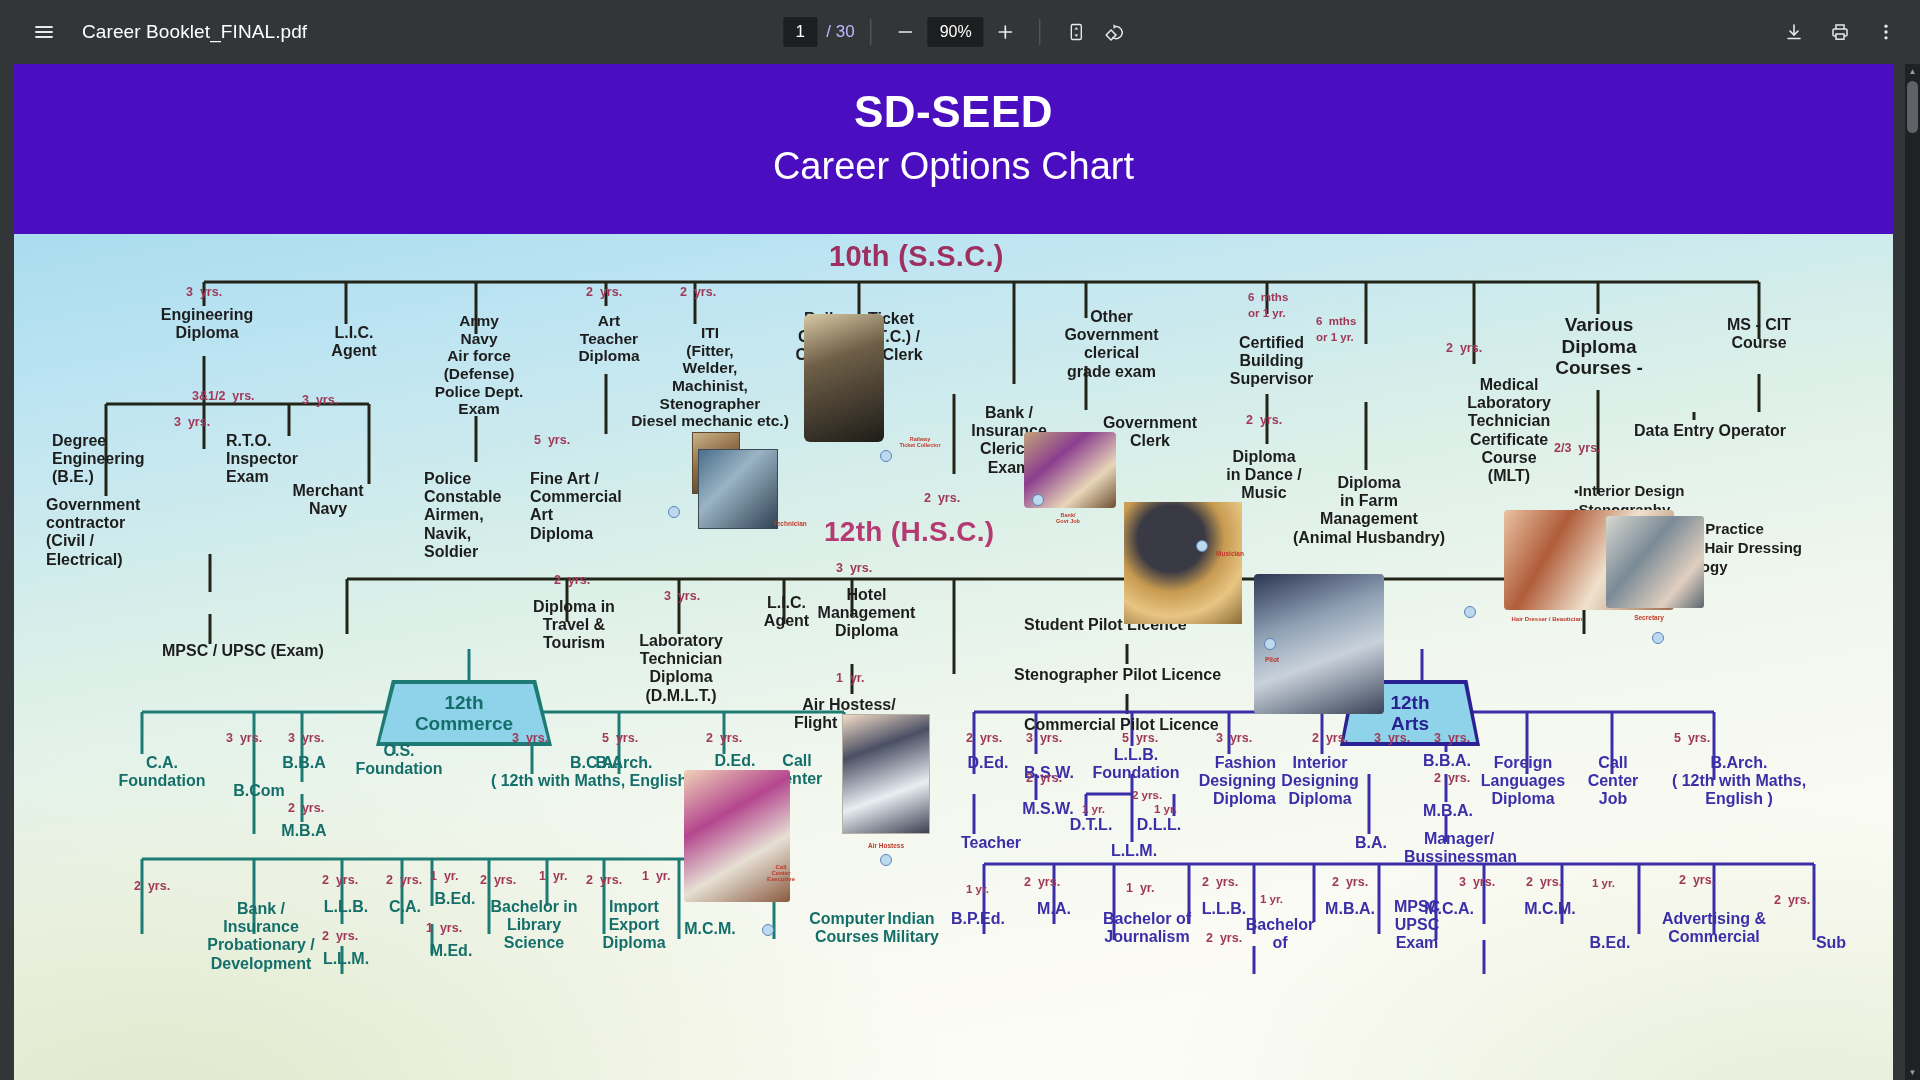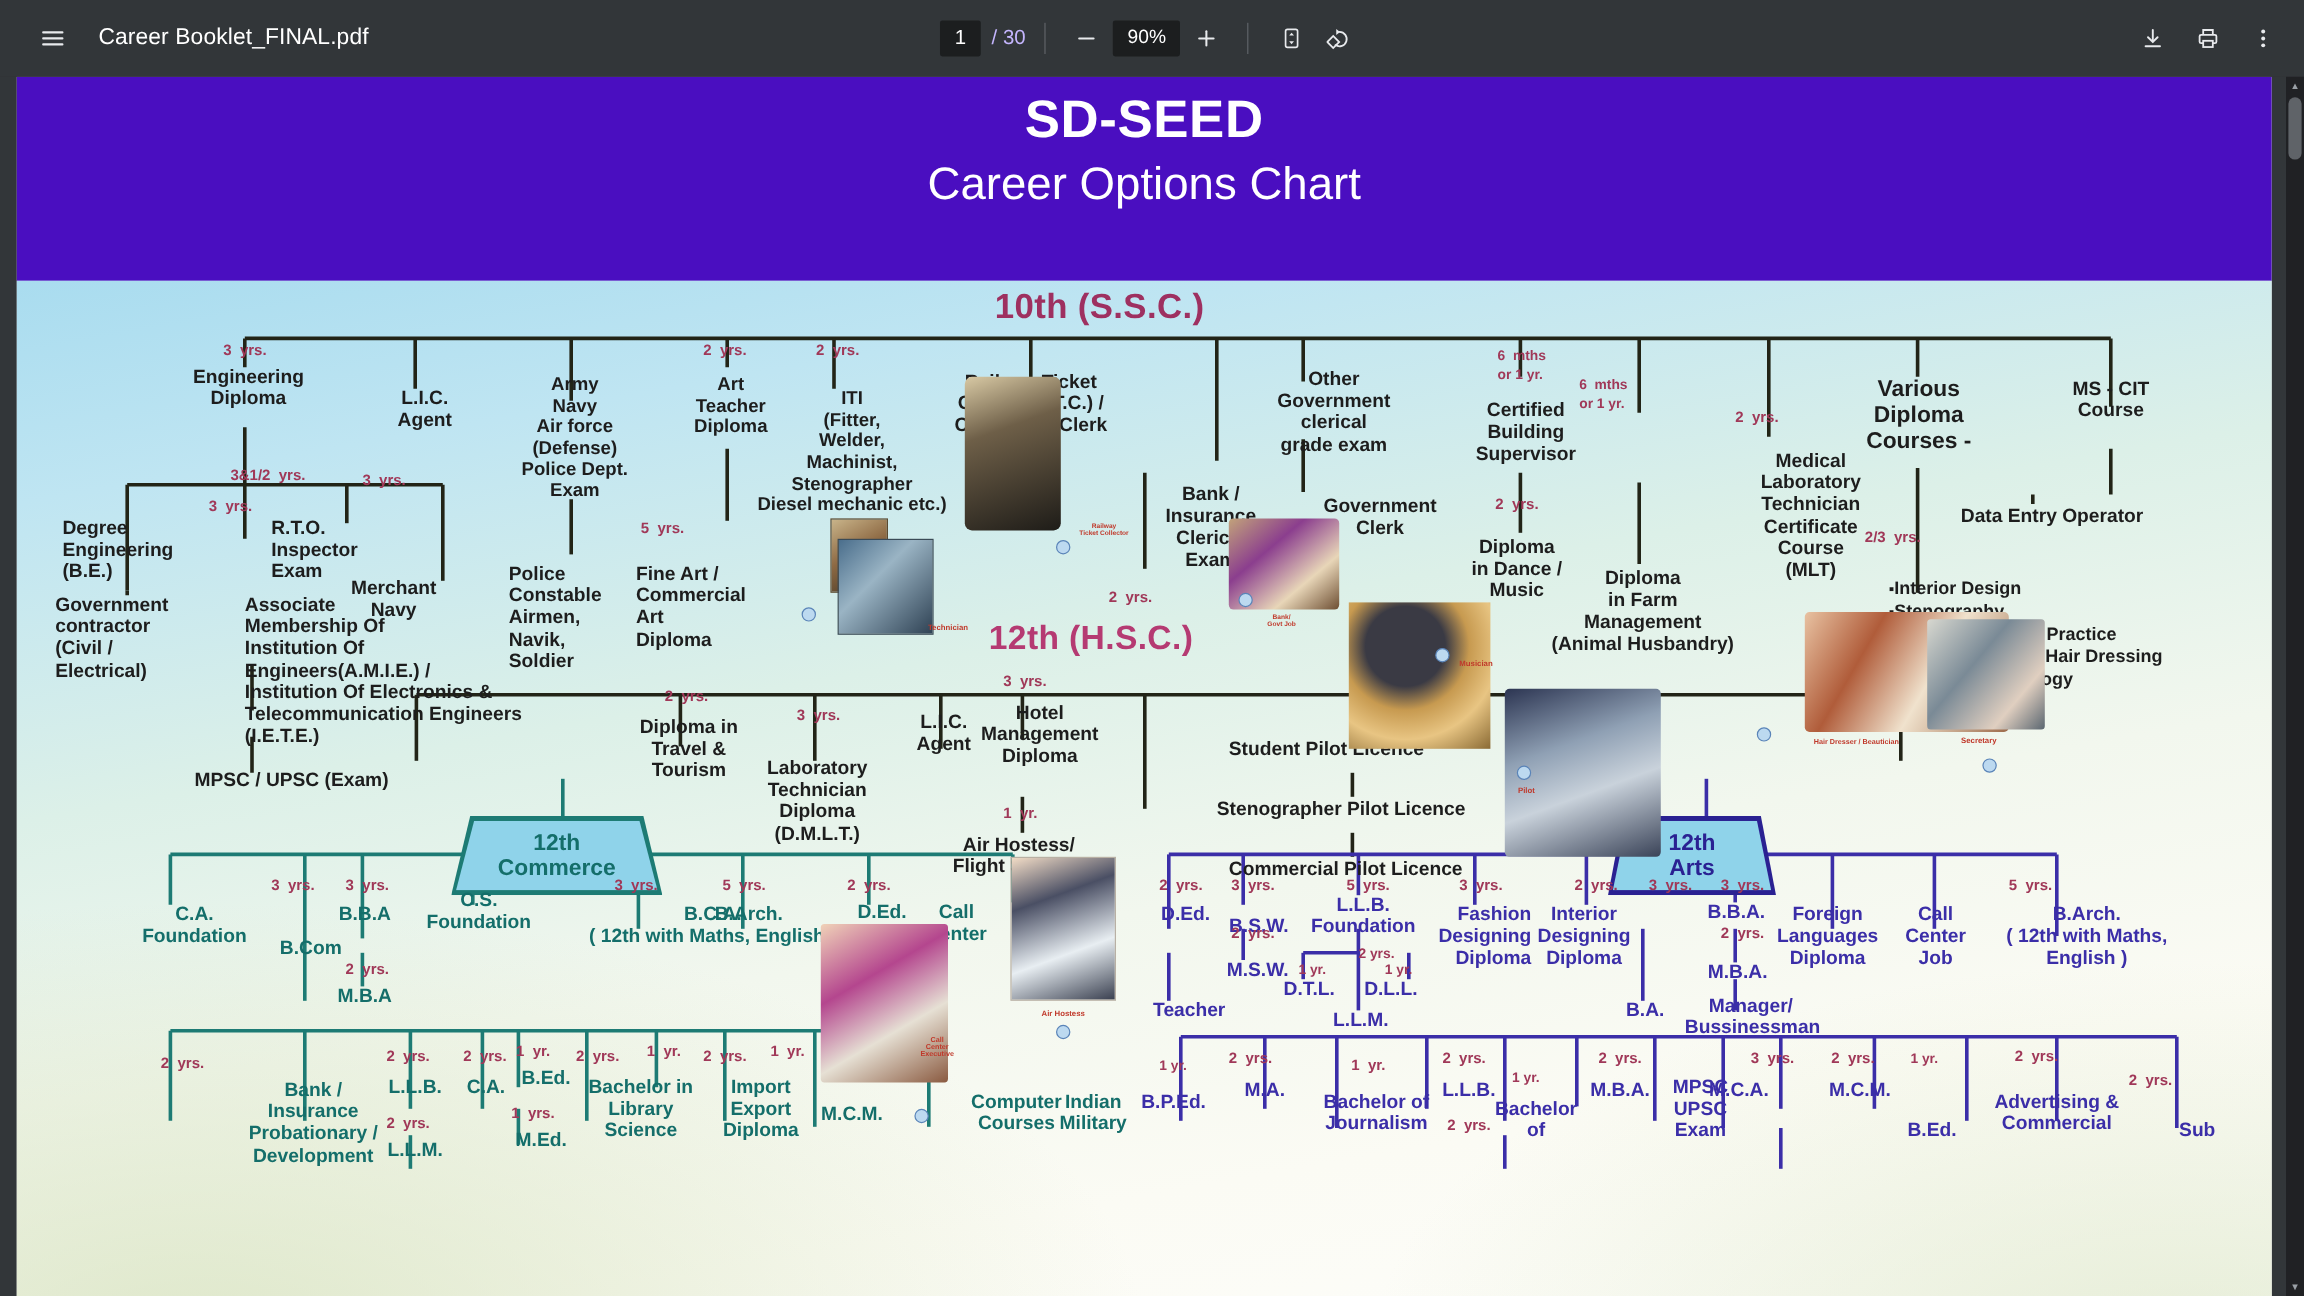--- a/index.html
+++ b/index.html
@@ -87,21 +87,21 @@
     background: #fff;
   }
 
   
   #banner {
     position: absolute; top: 0; left: 0;
     width: 1879px; height: 170px;
     background: #4a0ec0;
     color: #ffffff;
     text-align: center;
-    padding-top: 12px;
+    padding-top: 24px;
   }
   #banner-title {
     font-size: 44px; font-weight: bold; letter-spacing: .5px;
     line-height: 1.1;
   }
   #banner-sub {
     font-size: 38px; font-weight: normal; margin-top: 10px;
     line-height: 1.1;
   }
 
@@ -543,27 +543,20 @@
         <div>Stenography</div>
         <div>Private Secretary Practice</div>
         <div>Beauty Culture &amp; Hair Dressing</div>
         <div>Garment Technology</div>
       </div>
 
       <div class="nd" style="left:32px; top:262px; font-size:16px; width:120px;">Government
 contractor
 (Civil /
 Electrical)</div>
-      <div class="nd" style="left:190px; top:262px; font-size:16px; width:300px;">Associate
-Membership Of
-Institution Of
-Engineers(A.M.I.E.) /
-Institution Of Electronics &amp;
-Telecommunication Engineers
-(I.E.T.E.)</div>
       <div class="nd" style="left:148px; top:408px; font-size:16px; width:220px;">MPSC / UPSC (Exam)</div>
 
       <div class="nd" style="left:505px; top:364px; font-size:16px; text-align:center; width:110px;">Diploma in
 Travel &amp;
 Tourism</div>
       <div class="yr" style="left:540px; top:340px;"><span>2</span>&nbsp;&nbsp;<span>yrs.</span></div>
 
       <div class="nd" style="left:608px; top:398px; font-size:16px; text-align:center; width:118px;">Laboratory
 Technician
 Diploma

